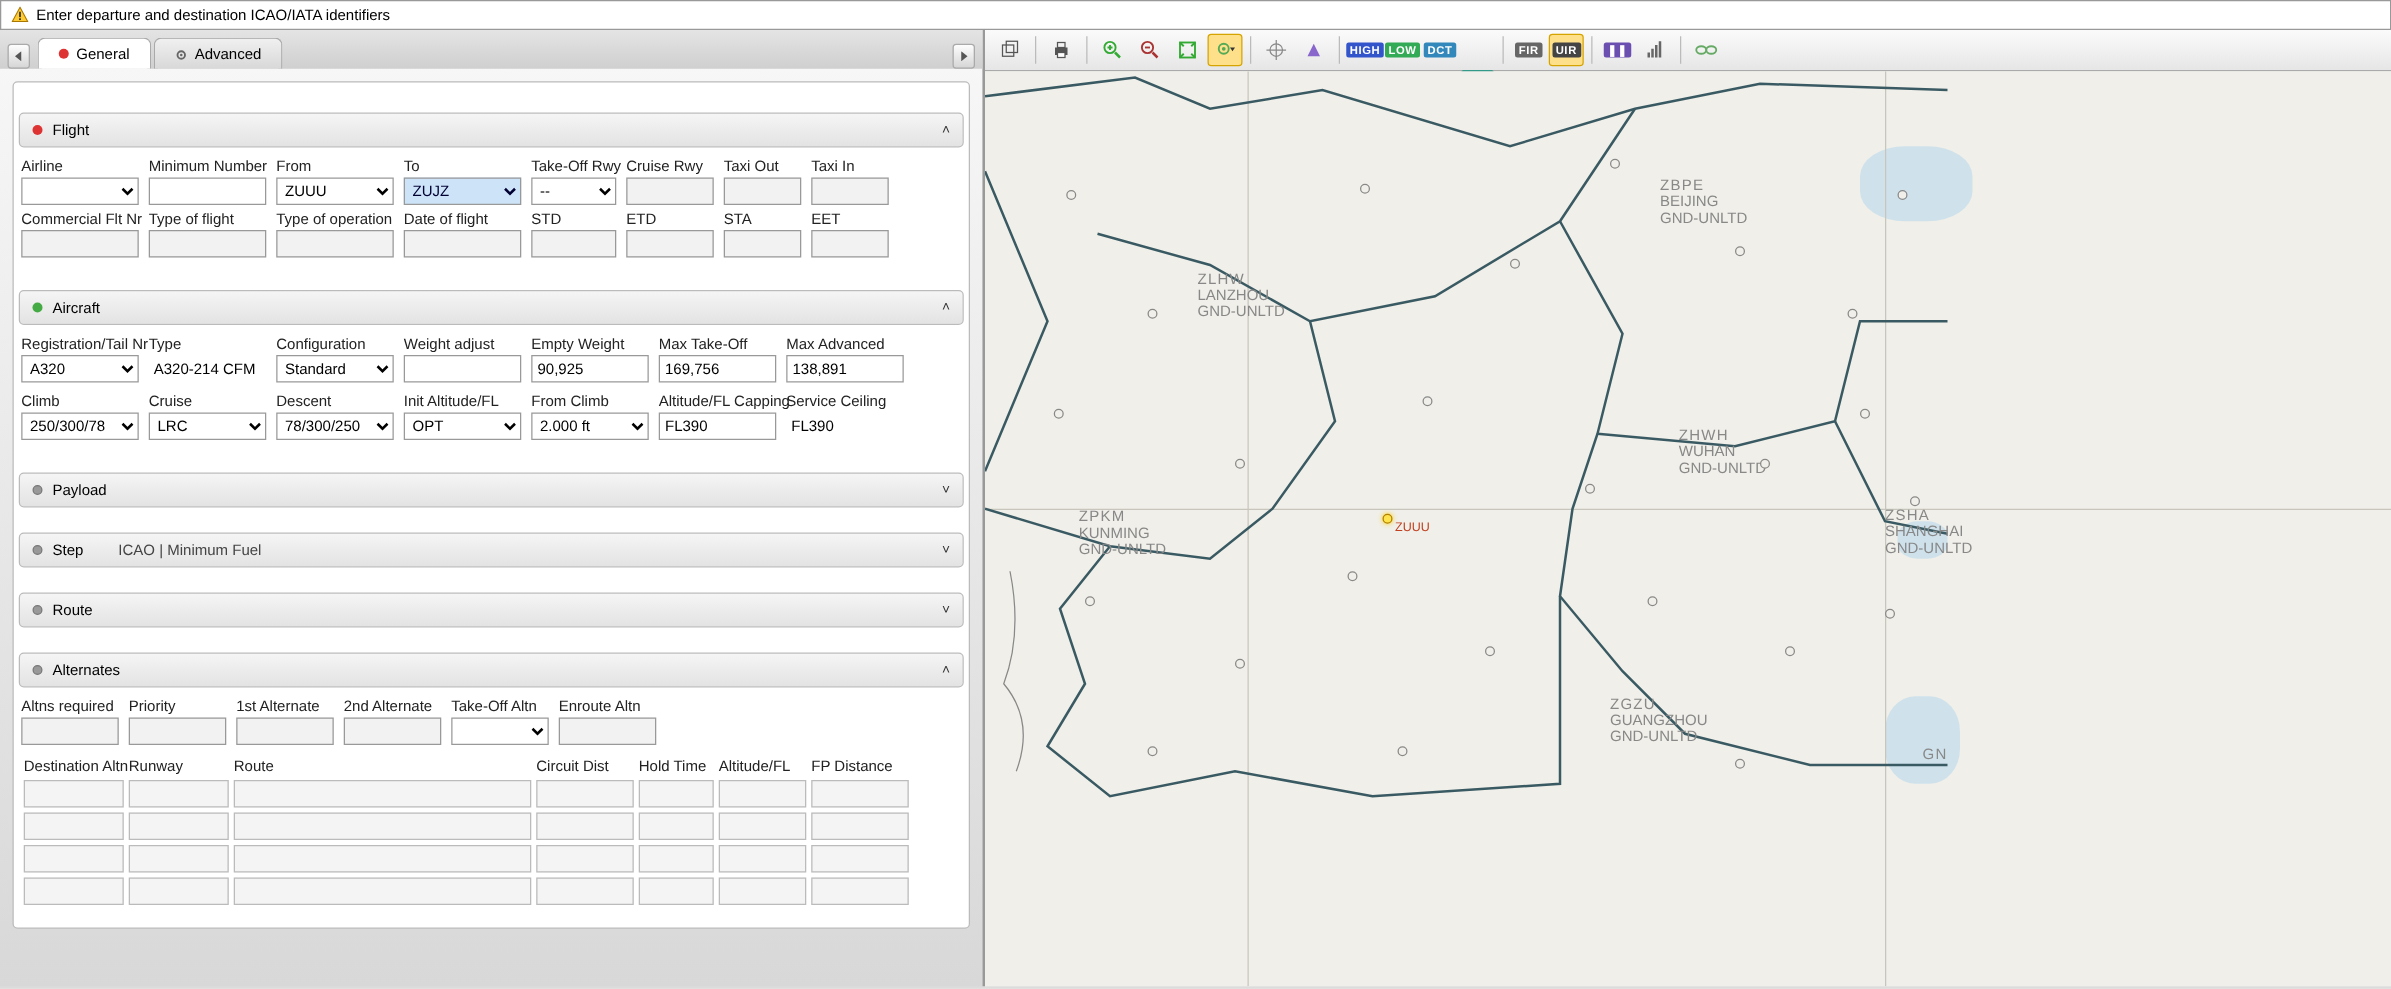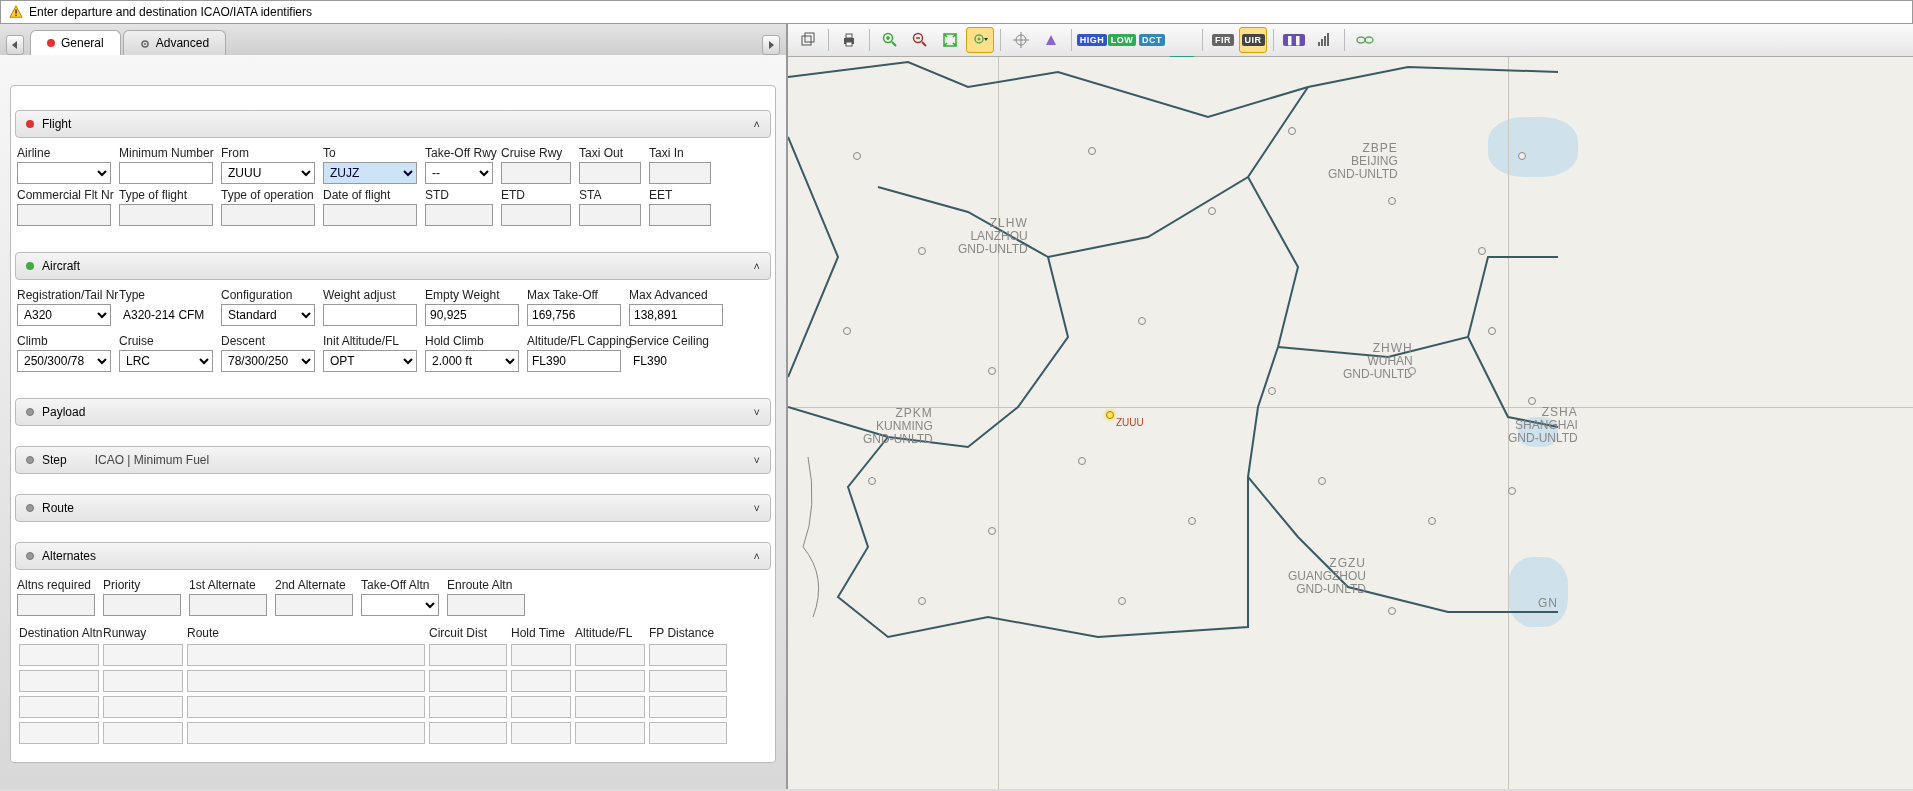--- a/index.html
+++ b/index.html
@@ -5,21 +5,21 @@
 * { box-sizing: border-box; margin: 0; padding: 0; font-family: "Segoe UI", Tahoma, sans-serif; font-size: 12px; }
 body { background: #dcdcdc; width: 1913px; height: 791px; overflow: hidden; }
 
 
 .warning-bar { background: #fff; border: 1px solid #999; padding: 4px 8px; display: flex; align-items: center; gap: 6px; }
 .warning-icon { width: 14px; height: 14px; display: inline-flex; align-items: center; justify-content: center; }
 .warning-icon svg { width: 14px; height: 14px; }
 
 
 .main { display: flex; height: calc(100% - 26px); }
-.left-pane { width: 786px; background: linear-gradient(to bottom, #f8f8f8, #d8d8d8); display: flex; flex-direction: column; gap: 20px; }
+.left-pane { width: 786px; background: linear-gradient(to bottom, #f8f8f8, #d8d8d8); display: flex; flex-direction: column; }
 .right-pane { flex: 1; background: #e8e8e8; border-left: 2px solid #999; display: flex; flex-direction: column; }
 
 
 .tab-bar { display: flex; align-items: flex-end; padding: 6px 6px 0 6px; background: linear-gradient(to bottom, #e4e4e4, #cfcfcf); position: relative; }
 .tab-nav { width: 18px; height: 20px; background: linear-gradient(to bottom,#fdfdfd,#d6d6d6); border: 1px solid #aaa; display:flex; align-items:center; justify-content:center; border-radius:3px; margin-right:6px; cursor:pointer; }
 .tab-nav.right { margin-left:auto; margin-right:0; }
 .tab { padding: 5px 16px; border: 1px solid #aaa; border-bottom: none; border-radius: 6px 6px 0 0; background: linear-gradient(to bottom,#f0f0f0,#d8d8d8); display:flex; align-items:center; gap:6px; margin-right:2px; cursor:pointer; }
 .tab.active { background: #fff; }
 .dot-red { width:8px; height:8px; border-radius:50%; background:#d33; display:inline-block; }
 .dot-green { width:8px; height:8px; border-radius:50%; background:#4a4; display:inline-block; }
@@ -61,21 +61,21 @@
 .pill.low  { background:#33aa55; }
 .pill.dct  { background:#3388bb; }
 .pill.trk  { background:#339988;margin-top:44px; }
 .pill.fir  { background:#666; }
 .pill.uir  { background:#444; }
 .pill.pause{ background:#6a4fb0; }
 
 
 .map-canvas { flex:1; position:relative; background:#f0efe9; overflow:hidden; }
 .gridline { position:absolute; background:#c8c6bc; }
-.map-label { position:absolute; font-size:9px; color:#888; text-align:right; line-height:1.1; white-space:nowrap; }
+.map-label { position:absolute; font-size:9px; color:#888; text-align:left; line-height:1.1; white-space:nowrap; }
 .map-label .code { letter-spacing:1px; }
 .wp { position:absolute; width:8px; height:8px; border:1px solid #888; border-radius:50%; background:#f0efe9; }
 .wp.hl { border-color:#b08000; background:#ffe44d; box-shadow:0 0 4px #ffcc00; }
 .zuuu-lbl { position:absolute; font-size:10px; color:#c04020; font-weight:500; }
 .water { position:absolute; background:#cfe2ec; border-radius:40%; }
 </style>
 </head>
 <body>
 
 <div class="warning-bar">
@@ -244,21 +244,21 @@
             </div>
             <div class="field" style="width:94px">
               <label>Descent</label>
               <select class="ctrl sel"><option>78/300/250</option></select>
             </div>
             <div class="field" style="width:94px">
               <label>Init Altitude/FL</label>
               <select class="ctrl sel"><option>OPT</option></select>
             </div>
             <div class="field" style="width:94px">
-              <label>Hold Climb</label>
+              <label>From Climb</label>
               <select class="ctrl sel"><option>2.000 ft</option></select>
             </div>
             <div class="field" style="width:94px">
               <label>Altitude/FL Capping</label>
               <input class="ctrl" value="FL390" style="">
             </div>
             <div class="field" style="width:94px">
               <label>Service Ceiling</label>
               <div class="ctrl ro" style="border:none;background:transparent;padding-top:4px">FL390</div>
             </div>

